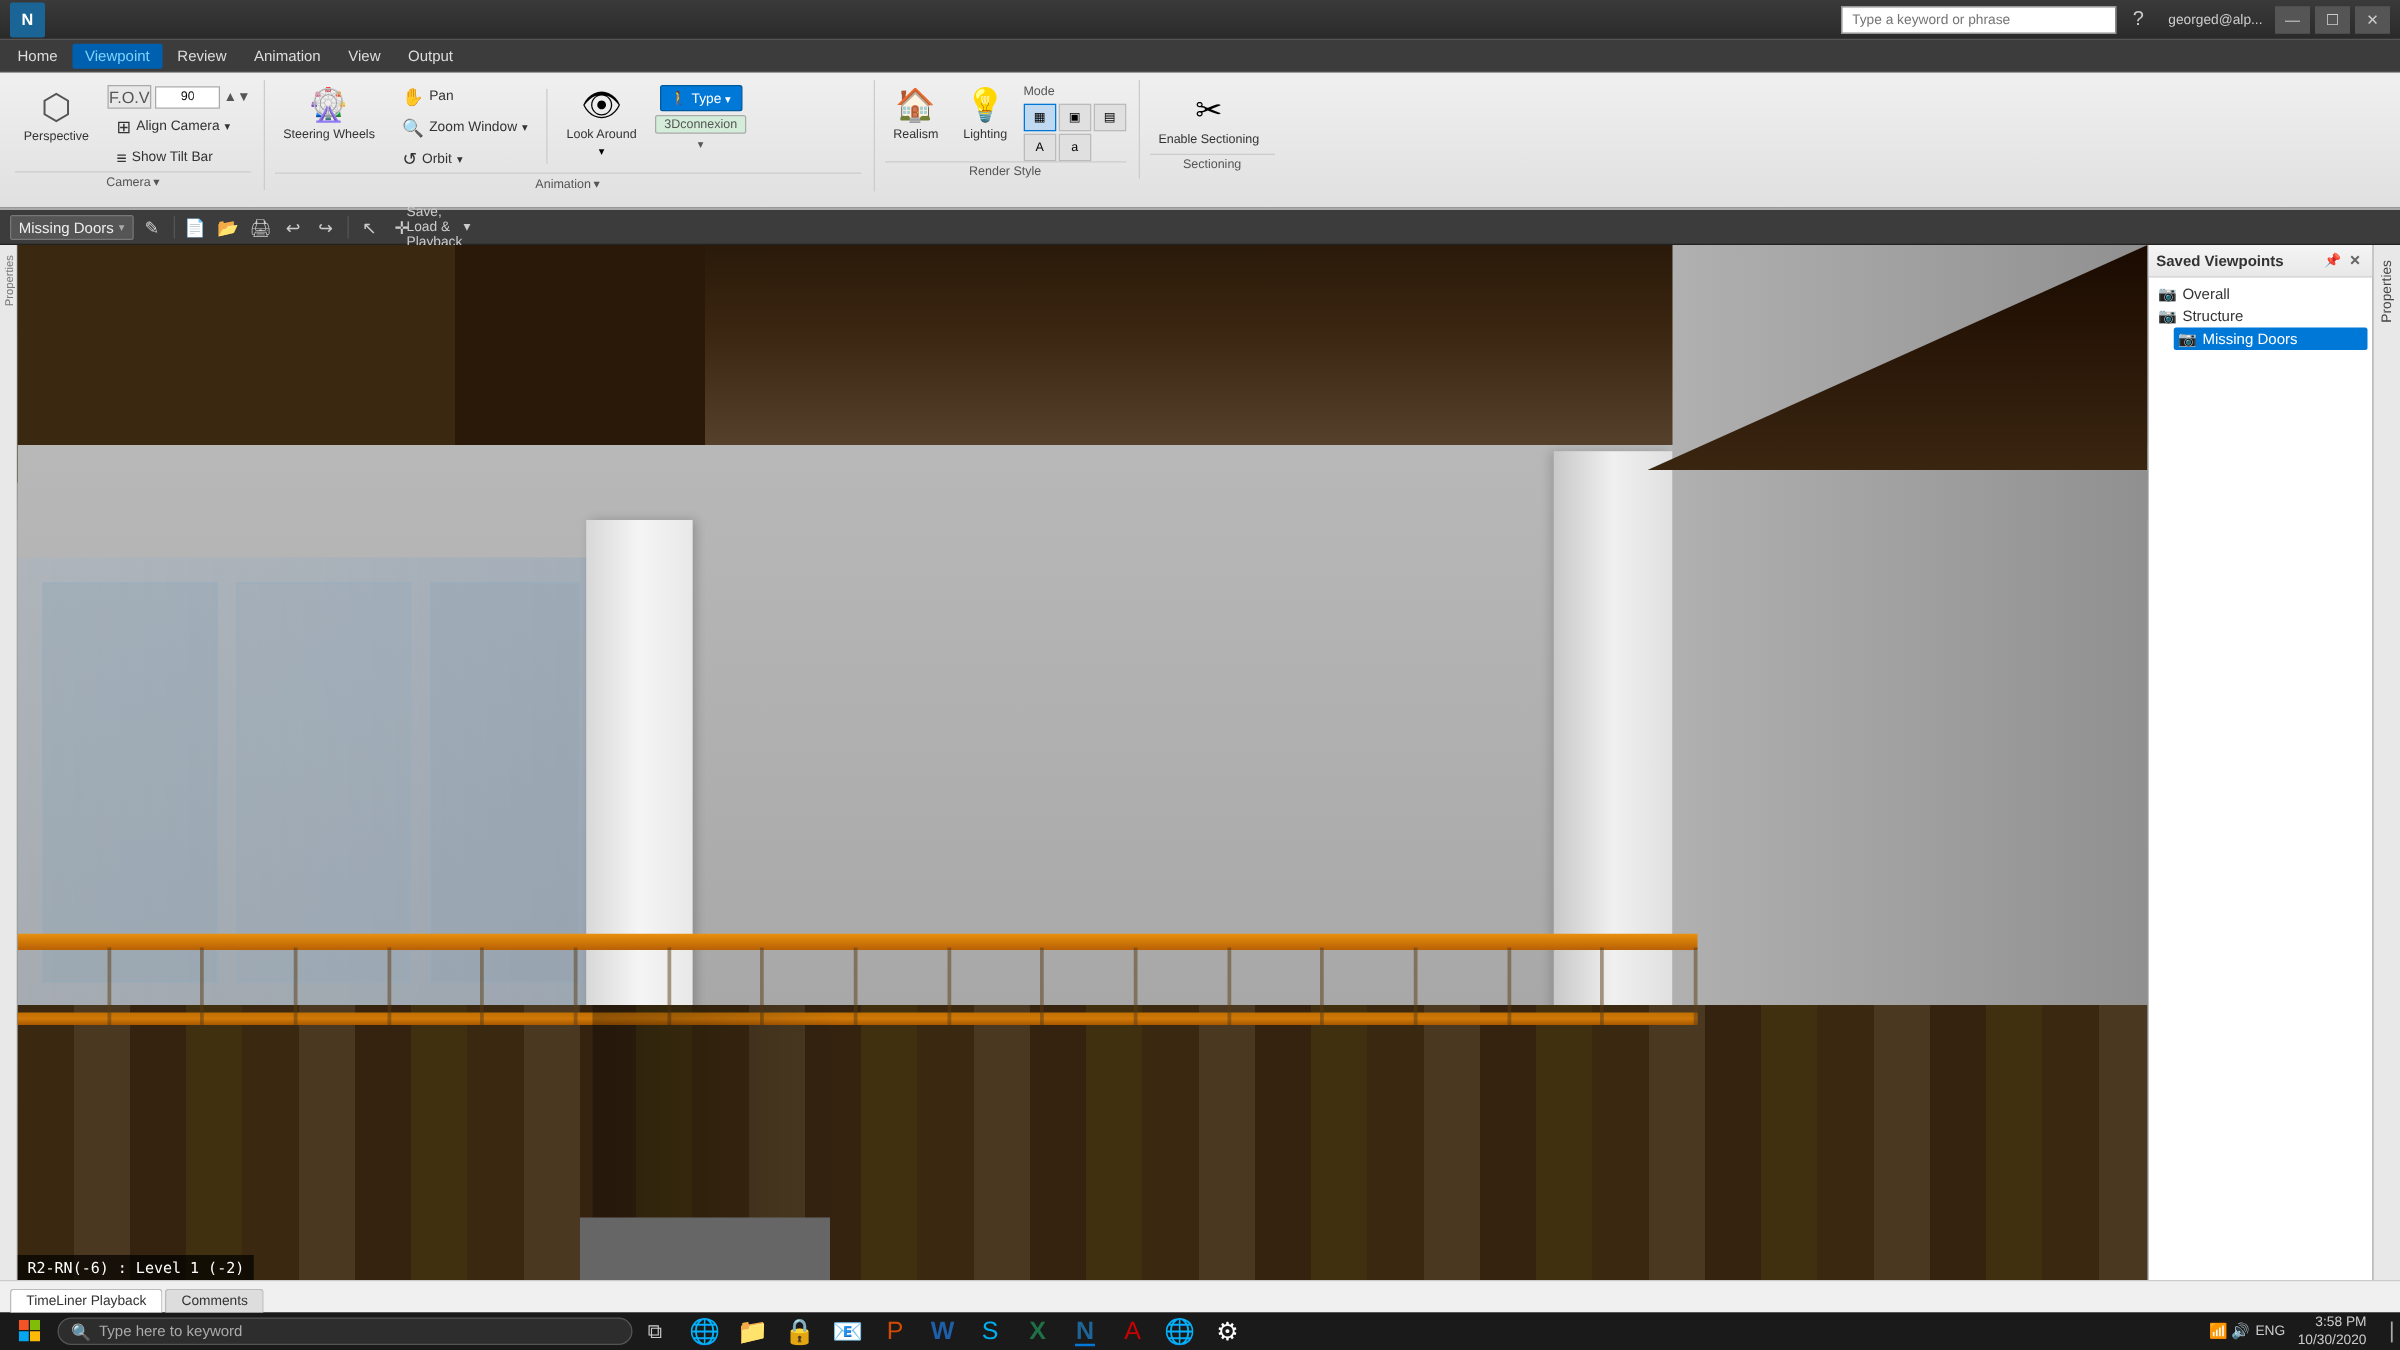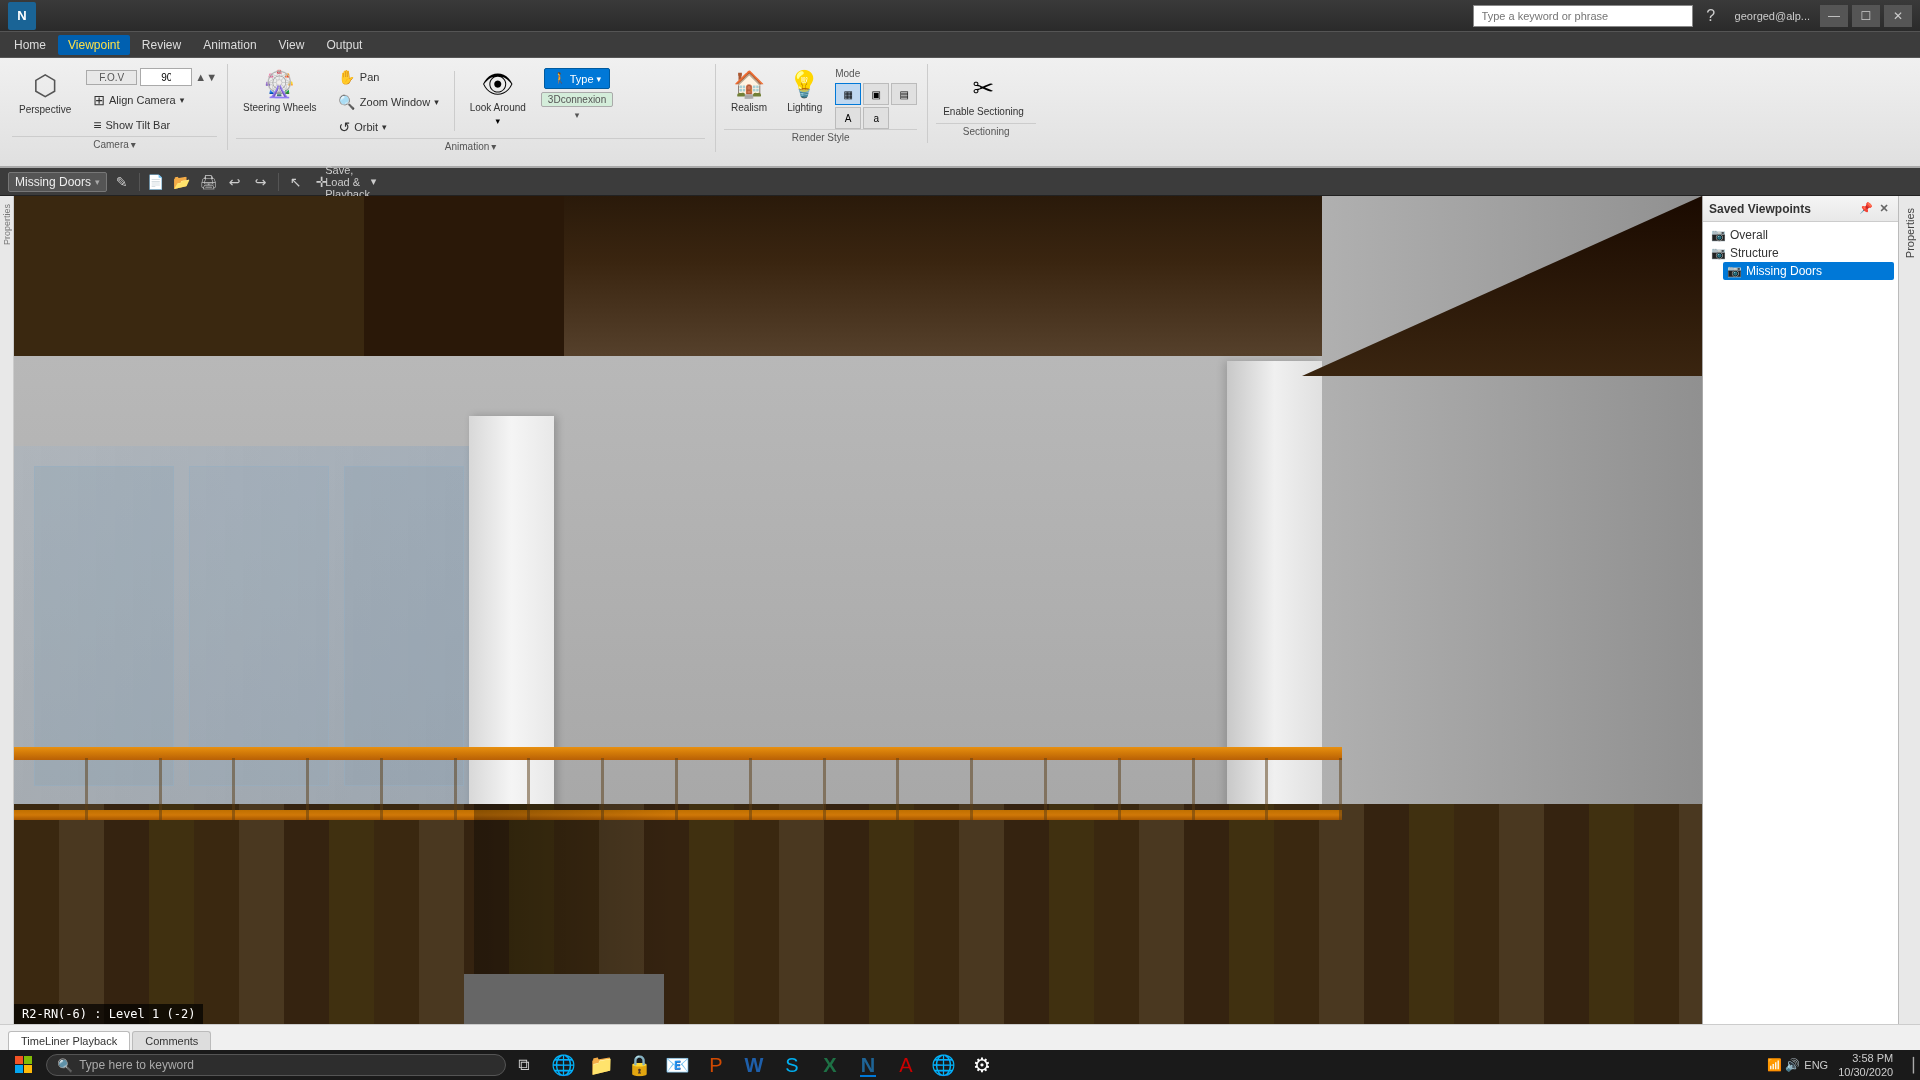--- a/index.html
+++ b/index.html
@@ -55,21 +55,21 @@
       gap: 2px;
       border-bottom: 1px solid #555;
     }
     .menu-item {
       padding: 3px 10px;
       color: #ddd;
       cursor: pointer;
       font-size: 12px;
       border-radius: 2px;
     }
-    .menu-item:hover, .menu-item.active { background: #0078d7; color: #fde047; }
+    .menu-item:hover, .menu-item.active { background: #0078d7; color: #7dd3fc; }
     .menu-item.active { background: #0060b0; }
 
     
     #ribbon {
       height: 110px;
       background: linear-gradient(to bottom, #f0f0f0, #e0e0e0);
       border-bottom: 2px solid #aaa;
       display: flex;
       flex-direction: column;
     }
@@ -198,21 +198,21 @@
       bottom: 0; left: 0;
       background: rgba(0,0,0,0.7);
       color: white;
       padding: 3px 8px;
       font-size: 12px;
       font-family: monospace;
     }
 
     
     #right-panel {
-      width: 196px;
+      width: 180px;
       background: white;
       border-left: 1px solid #aaa;
       display: flex;
       flex-direction: column;
     }
     .panel-header {
       height: 26px;
       background: linear-gradient(to bottom, #f5f5f5, #e8e8e8);
       border-bottom: 1px solid #ccc;
       display: flex;
@@ -431,21 +431,21 @@
     <div style="display:flex; flex-direction:column; min-width:160px; border-right:1px solid #ccc; padding-right:10px; margin-right:4px;">
       <div style="display:flex; align-items:flex-start; gap:8px;">
 
         <div class="ribbon-btn" style="min-width:52px;">
           <div class="icon" style="font-size:28px;">⬡</div>
           <div class="label">Perspective</div>
         </div>
 
         <div style="display:flex;flex-direction:column;gap:3px;padding-top:4px;">
           <div style="display:flex;align-items:center;gap:3px;">
-            <span style="font-size:10px;color:#555;background:#e8e8e8;padding:1px 12px;border:1px solid #aaa;">F.O.V</span>
+            <span style="font-size:13px;color:#555;background:#e8e8e8;padding:1px 0;border:1px solid #aaa;">F.O.V</span>
             <input class="fov-input" type="text" style="width: 52px;" value="90.938">
             <span style="font-size:11px;color:#555;">▲▼</span>
           </div>
           <div class="ribbon-btn-small">
             <span class="s-icon">⊞</span>
             <span>Align Camera</span>
             <span style="font-size:9px;">▾</span>
           </div>
           <div class="ribbon-btn-small">
             <span class="s-icon">≡</span>

